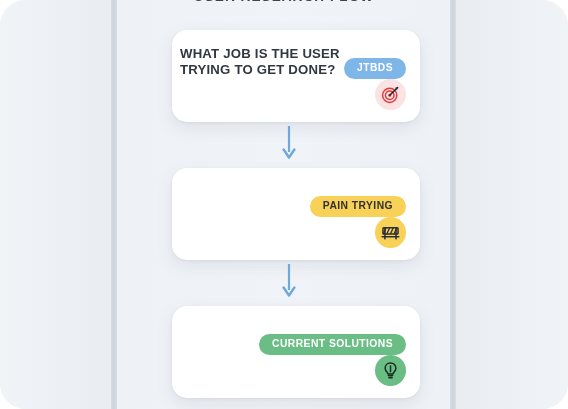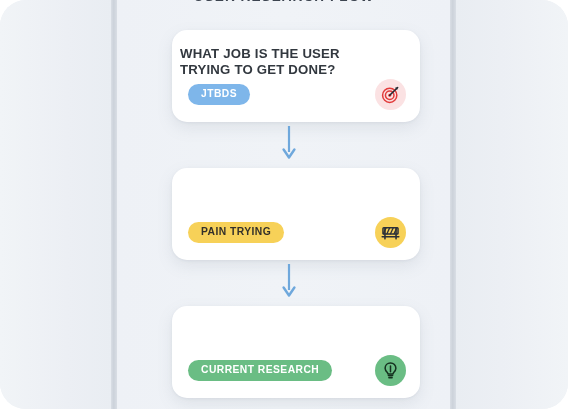--- a/index.html
+++ b/index.html
@@ -60,21 +60,21 @@
     font-weight:bold;
     line-height:15.5px;
     letter-spacing:.2px;
     color:#32383f;
     text-transform:uppercase;
     max-width:175px;
   }
 
   .card-bottom{
     position:absolute;left:16px;right:14px;bottom:12px;
-    display:flex;align-items:center;justify-content:space-between;
+    display:flex;align-items:flex-end;justify-content:space-between;flex-direction:column;
   }
 
   .badge{
     display:inline-block;
     padding:5px 13px 6px 13px;
     border-radius:999px;
     font-size:10.3px;
     font-weight:bold;
     letter-spacing:.45px;
     line-height:1;
@@ -153,21 +153,21 @@
 
   <div class="arrow arrow-2">
     <svg width="14" height="34" viewBox="0 0 14 34" aria-hidden="true">
       <path d="M7 0 L7 26" stroke="#6fa8dc" stroke-width="2.2"></path>
       <path d="M1.6 23.5 L7 31.5 L12.4 23.5" fill="none" stroke="#6fa8dc" stroke-width="2.4" stroke-linecap="round" stroke-linejoin="round"></path>
     </svg>
   </div>
 
   <div class="card card-3">
     <div class="card-bottom">
-      <span class="badge badge-green">CURRENT RESEARCH</span>
+      <span class="badge badge-green">CURRENT SOLUTIONS</span>
       <span class="icon-circle ic-green">
         <svg width="19" height="19" viewBox="0 0 24 24" aria-hidden="true">
           <path d="M12 2.5 C7.9 2.5 5.2 5.5 5.2 9 c0 2.6 1.6 4.2 2.7 5.4 c.7.8 1 1.4 1.1 2.1 h6 c.1-.7.4-1.3 1.1-2.1 c1.1-1.2 2.7-2.8 2.7-5.4 c0-3.5-2.7-6.5-6.8-6.5 z" fill="none" stroke="#15301f" stroke-width="1.9" stroke-linejoin="round"></path>
           <path d="M9.3 18.4 h5.4 M10 21 h4" stroke="#15301f" stroke-width="1.9" stroke-linecap="round"></path>
           <path d="M12 6.4 L12 13.6" stroke="#15301f" stroke-width="1.9" stroke-linecap="round"></path>
         </svg>
       </span>
     </div>
   </div>
 

